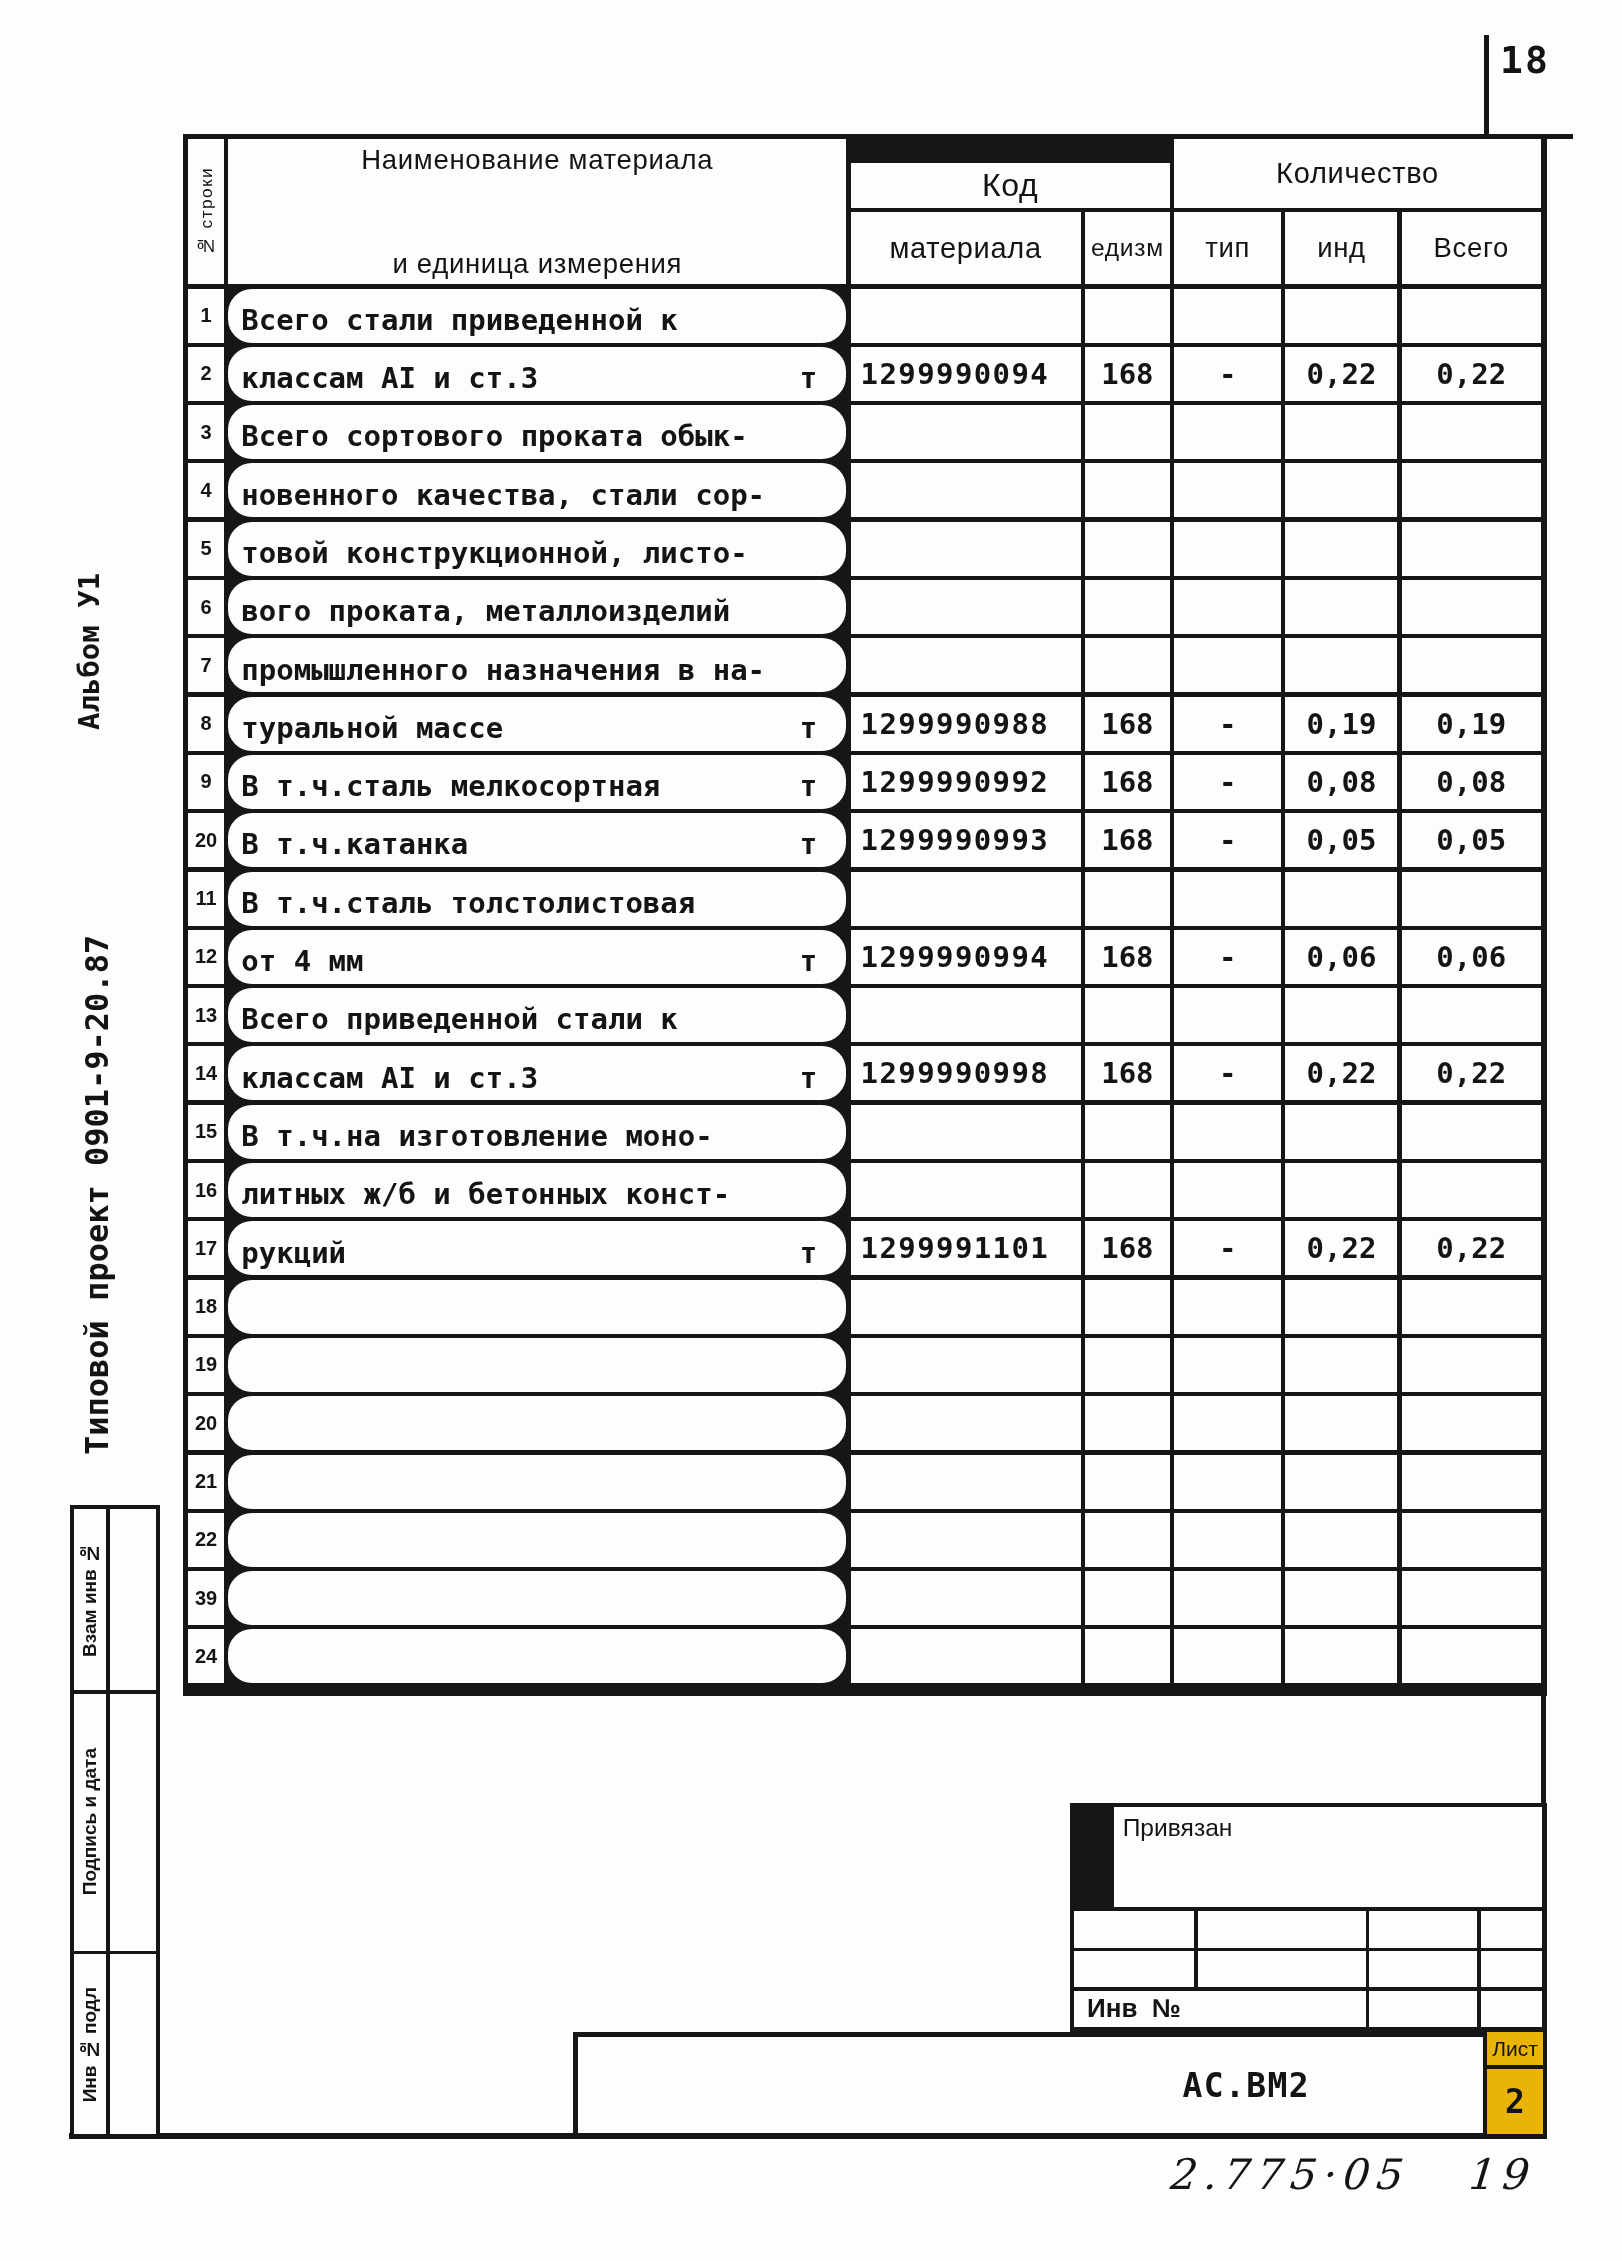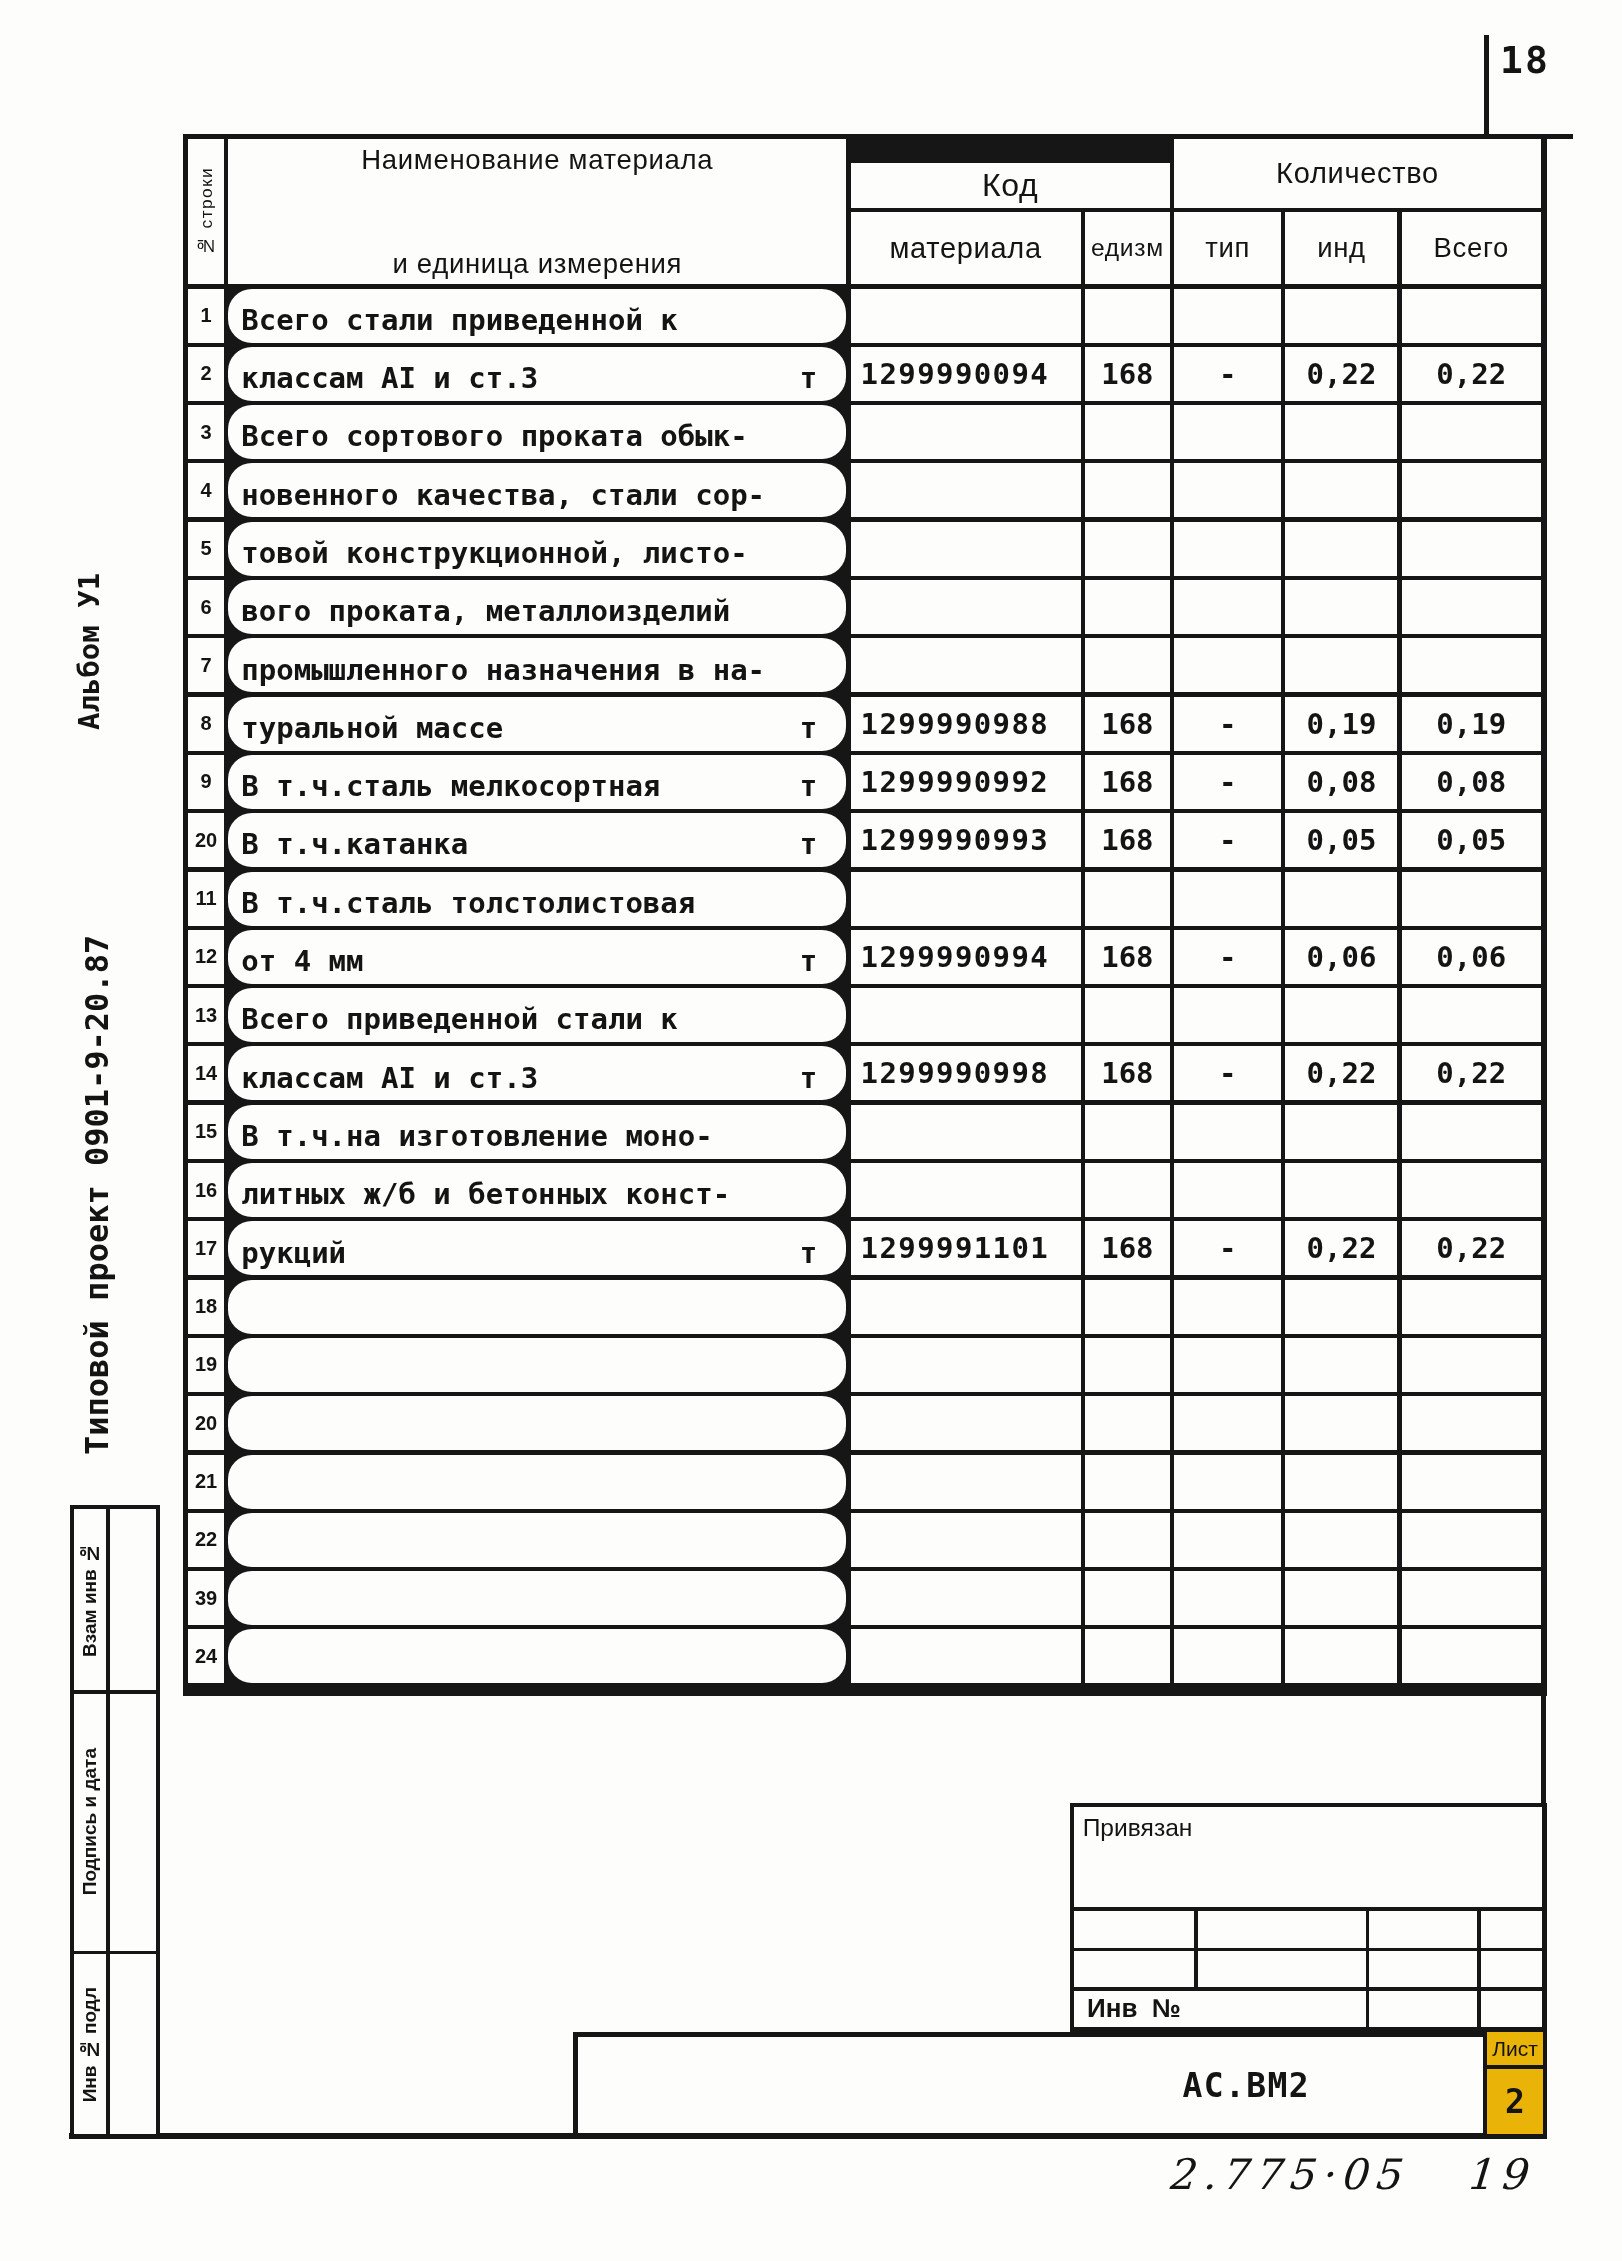--- a/index.html
+++ b/index.html
@@ -396,21 +396,21 @@
   </div>
   <div class="cell code"></div>
   <div class="cell ed"></div>
   <div class="cell tip"></div>
   <div class="cell ind"></div>
   <div class="cell tot"></div>
 </div>
 </div>
 
 <div class="priv">
-  <div class="cell cap" style="grid-area:1/1/2/5;">
+  <div class="cell cap" style="grid-area:1/1/2/5;margin-left:40px;">
     <span>Привязан</span>
   </div>
   <div class="cell" style="grid-area:2/1/3/2;"></div>
   <div class="cell" style="grid-area:2/2/3/3;"></div>
   <div class="cell" style="grid-area:2/3/3/4;"></div>
   <div class="cell" style="grid-area:2/4/3/5;"></div>
   <div class="cell" style="grid-area:3/1/4/2;"></div>
   <div class="cell" style="grid-area:3/2/4/3;"></div>
   <div class="cell" style="grid-area:3/3/4/4;"></div>
   <div class="cell" style="grid-area:3/4/4/5;"></div>

